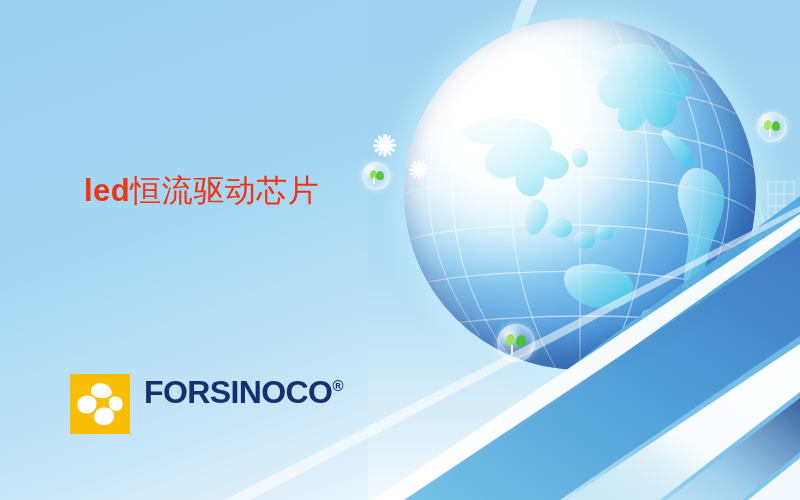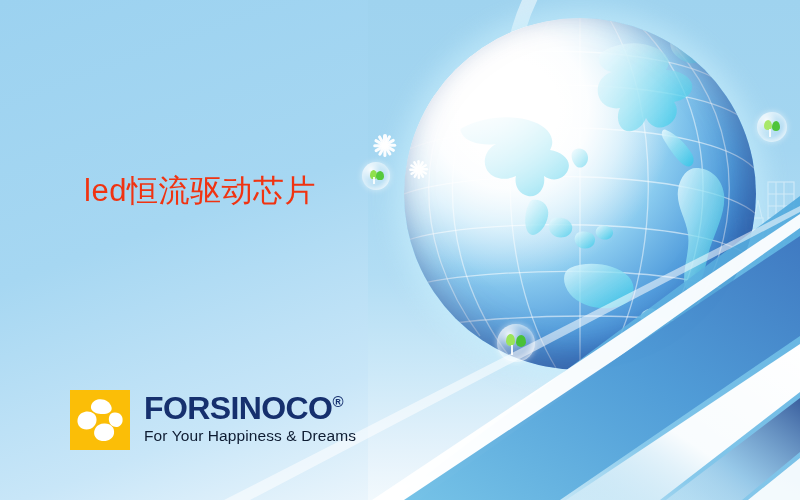--- a/index.html
+++ b/index.html
@@ -119,24 +119,24 @@
     position:absolute;left:84px;top:163px;
     color:#F03311;
     font-size:31px;
     line-height:55px;
     letter-spacing:.5px;
     white-space:nowrap;
     font-family:"Liberation Serif","DejaVu Serif",serif;
   }
   .headline .l1{display:block;}
   .headline .l2{display:block;padding-left:15px;}
-  .headline .latin{font-family:"Liberation Sans","DejaVu Sans",sans-serif;font-weight:400;}
-
-  
-  .logo{position:absolute;left:70px;top:390px;display:flex;align-items:flex-start;}
+  .headline .latin{font-family:"Liberation Sans","DejaVu Sans",sans-serif;font-weight:700;}
+
+  
+  .logo{position:absolute;left:70px;top:374px;display:flex;align-items:flex-start;}
   .logo-mark{
     width:60px;height:60px;background:#FBBE07;
     position:relative;flex:0 0 auto;
   }
   .logo-mark svg{position:absolute;inset:0;}
   .logo-text{margin-left:14px;padding-top:1px;}
   .brand{
     color:#16306E;
     font-weight:700;
     font-size:32px;
@@ -388,17 +388,16 @@
                    C 39.8 35.1, 38 30.5, 39.2 26.5 C 40 23.9, 42 22.7, 44.5 22.5 Z"></path>
           <path d="M14.5 22 C 20.5 20.5, 26 23.5, 26.5 29 C 27 34.5, 22.5 39.5, 16.5 39.5
                    C 11 39.5, 7 35.5, 7.5 30 C 8 25.5, 10.5 23, 14.5 22 Z"></path>
           <path d="M34 33.5 C 40.5 33, 45 37.5, 44 43.5 C 43 49.5, 36 52.5, 30 50.5
                    C 24.5 48.7, 22.5 43, 25.5 38 C 27.3 35, 30.5 33.7, 34 33.5 Z"></path>
         </g>
       </svg>
     </div>
     <div class="logo-text">
       <div class="brand"><span>FORSINOCO</span><sup>®</sup></div>
-      <div class="tagline">For Your Happiness &amp; Dreams</div>
     </div>
   </div>
 
 </div>
 
 </body></html>

